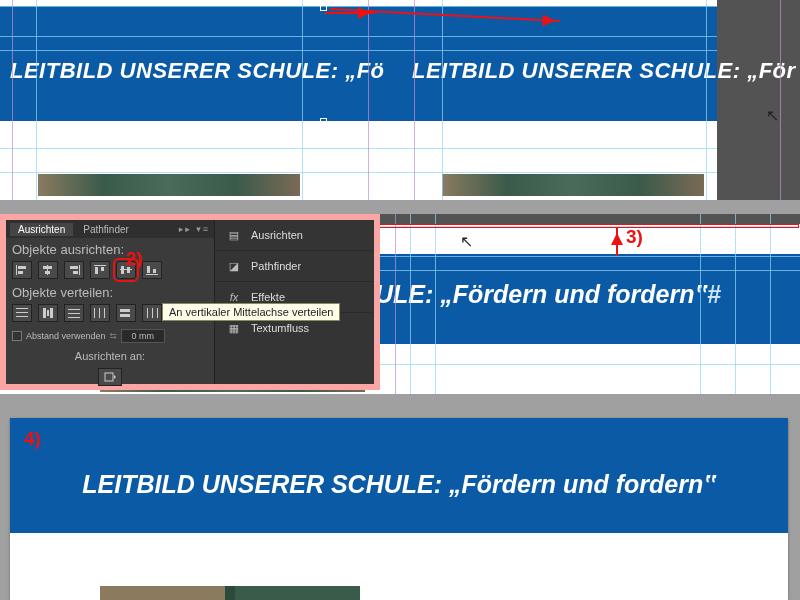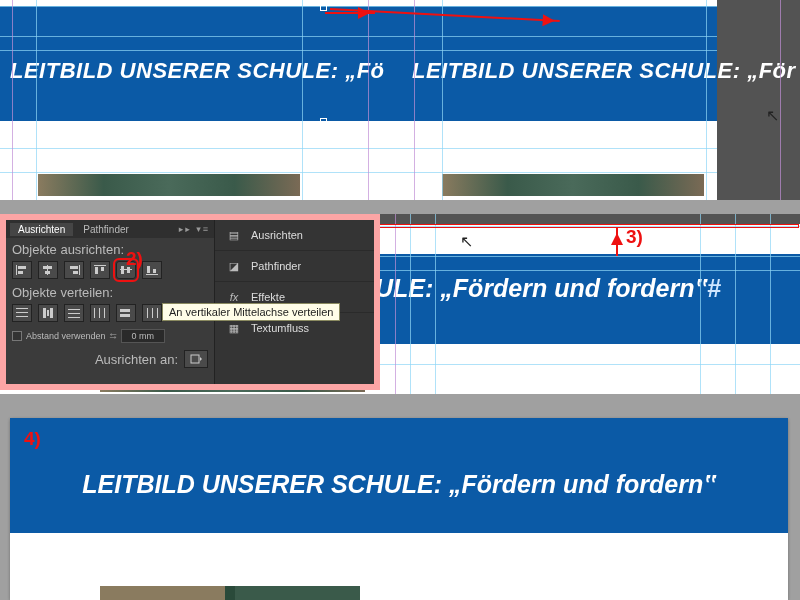--- a/index.html
+++ b/index.html
@@ -40,41 +40,41 @@
   .arrow { position: absolute; background: #e11; }
   .arrow-h { height: 2px; }
   .arrow-h::after { content: ""; position: absolute; right: -1px; top: -5px; border: 6px solid transparent; border-left: 12px solid #e11; }
   .arrow-v { width: 2px; }
   .arrow-v::before { content: ""; position: absolute; left: -5px; top: -1px; border: 6px solid transparent; border-bottom: 12px solid #e11; }
 
   
   .s2 { top: 214px; height: 180px; background: #535353; }
   .s2 .page-area { position: absolute; top: 10px; left: 0; right: 0; bottom: 0; background: #fff; }
   .s2 .blue-rect2 { position: absolute; top: 40px; left: 0; right: 0; height: 90px; background: #0b5aa6; }
-  .s2 .headline2 { position: absolute; top: 60px; left: 375px; color: #fff; font-style: italic; font-weight: bold; font-size: 25px; white-space: nowrap; }
+  .s2 .headline2 { position: absolute; top: 66px; left: 375px; color: #fff; font-style: italic; font-weight: bold; font-size: 25px; white-space: nowrap; }
   .endpar { color: #cfe6ff; }
   .s2 .photo-strip { top: 164px; left: 100px; width: 265px; height: 14px; }
 
   
   .panel { position: absolute; top: 0; left: 0; width: 380px; height: 176px; background: #3b3b3b; border: 6px solid #fca5a5; display: flex; }
   .panel-left { width: 208px; background: #3b3b3b; position: relative; color: #ccc; font-size: 10px; }
   .panel-right { flex: 1; background: #343434; border-left: 1px solid #222; }
   .tabs { display: flex; background: #2f2f2f; height: 18px; align-items: center; padding-left: 4px; gap: 2px; font-size: 10px; }
   .tab { padding: 1px 8px; color: #bbb; cursor: default; }
   .tab.active { background: #454545; color: #fff; }
   .tab-arrows { margin-left: auto; color: #999; font-size: 9px; padding-right: 4px; letter-spacing: 2px; }
   .plabel { padding: 4px 6px 2px; color: #bbb; font-size: 13px; }
   .icon-row { display: flex; gap: 6px; padding: 2px 6px; }
   .ibtn { width: 20px; height: 18px; background: #4a4a4a; border: 1px solid #222; display: flex; align-items: center; justify-content: center; }
   .ibtn svg { width: 14px; height: 12px; }
   .ibtn.hl { outline: 2px solid #e11; outline-offset: 1px; border-radius: 3px; }
   .chk-row { display: flex; align-items: center; gap: 4px; padding: 5px 6px; font-size: 9px; color: #bbb; }
   .chk { width: 10px; height: 10px; border: 1px solid #777; background: #333; }
   .numfield { width: 44px; height: 14px; background: #2a2a2a; border: 1px solid #555; color: #bbb; font-size: 9px; text-align: center; line-height: 12px; }
-  .align-row { display: flex; align-items: center; gap: 6px; padding: 2px 6px; font-size: 13px; color: #bbb; justify-content: flex-end; }
+  .align-row { display: flex; align-items: center; gap: 6px; padding: 2px 6px; font-size: 11px; color: #bbb; justify-content: flex-end; flex-direction: column; }
   .menu-item { display: flex; align-items: center; gap: 10px; padding: 8px 12px; color: #ddd; font-size: 11px; border-bottom: 1px solid #2a2a2a; }
   .menu-item:last-child { border-bottom: none; }
   .mi-icon { width: 14px; height: 14px; display: flex; align-items: center; justify-content: center; color: #bbb; }
   .tooltip { position: absolute; top: 83px; left: 156px; background: #fffde8; border: 1px solid #8a8a60; color: #222; font-size: 11px; padding: 2px 6px; white-space: nowrap; z-index: 50; }
 
   
   .s3 { top: 408px; height: 192px; background: #a0a0a0; }
   .s3 .doc { position: absolute; top: 10px; left: 10px; right: 12px; bottom: 0; background: #fff; box-shadow: 0 1px 3px rgba(0,0,0,0.3); }
   .s3 .blue-rect3 { position: absolute; top: 0; left: 0; right: 0; height: 115px; background: #0b5aa6; }
   .s3 .headline3 { position: absolute; top: 52px; left: 0; right: 0; text-align: center; color: #fff; font-style: italic; font-weight: bold; font-size: 25px; }

